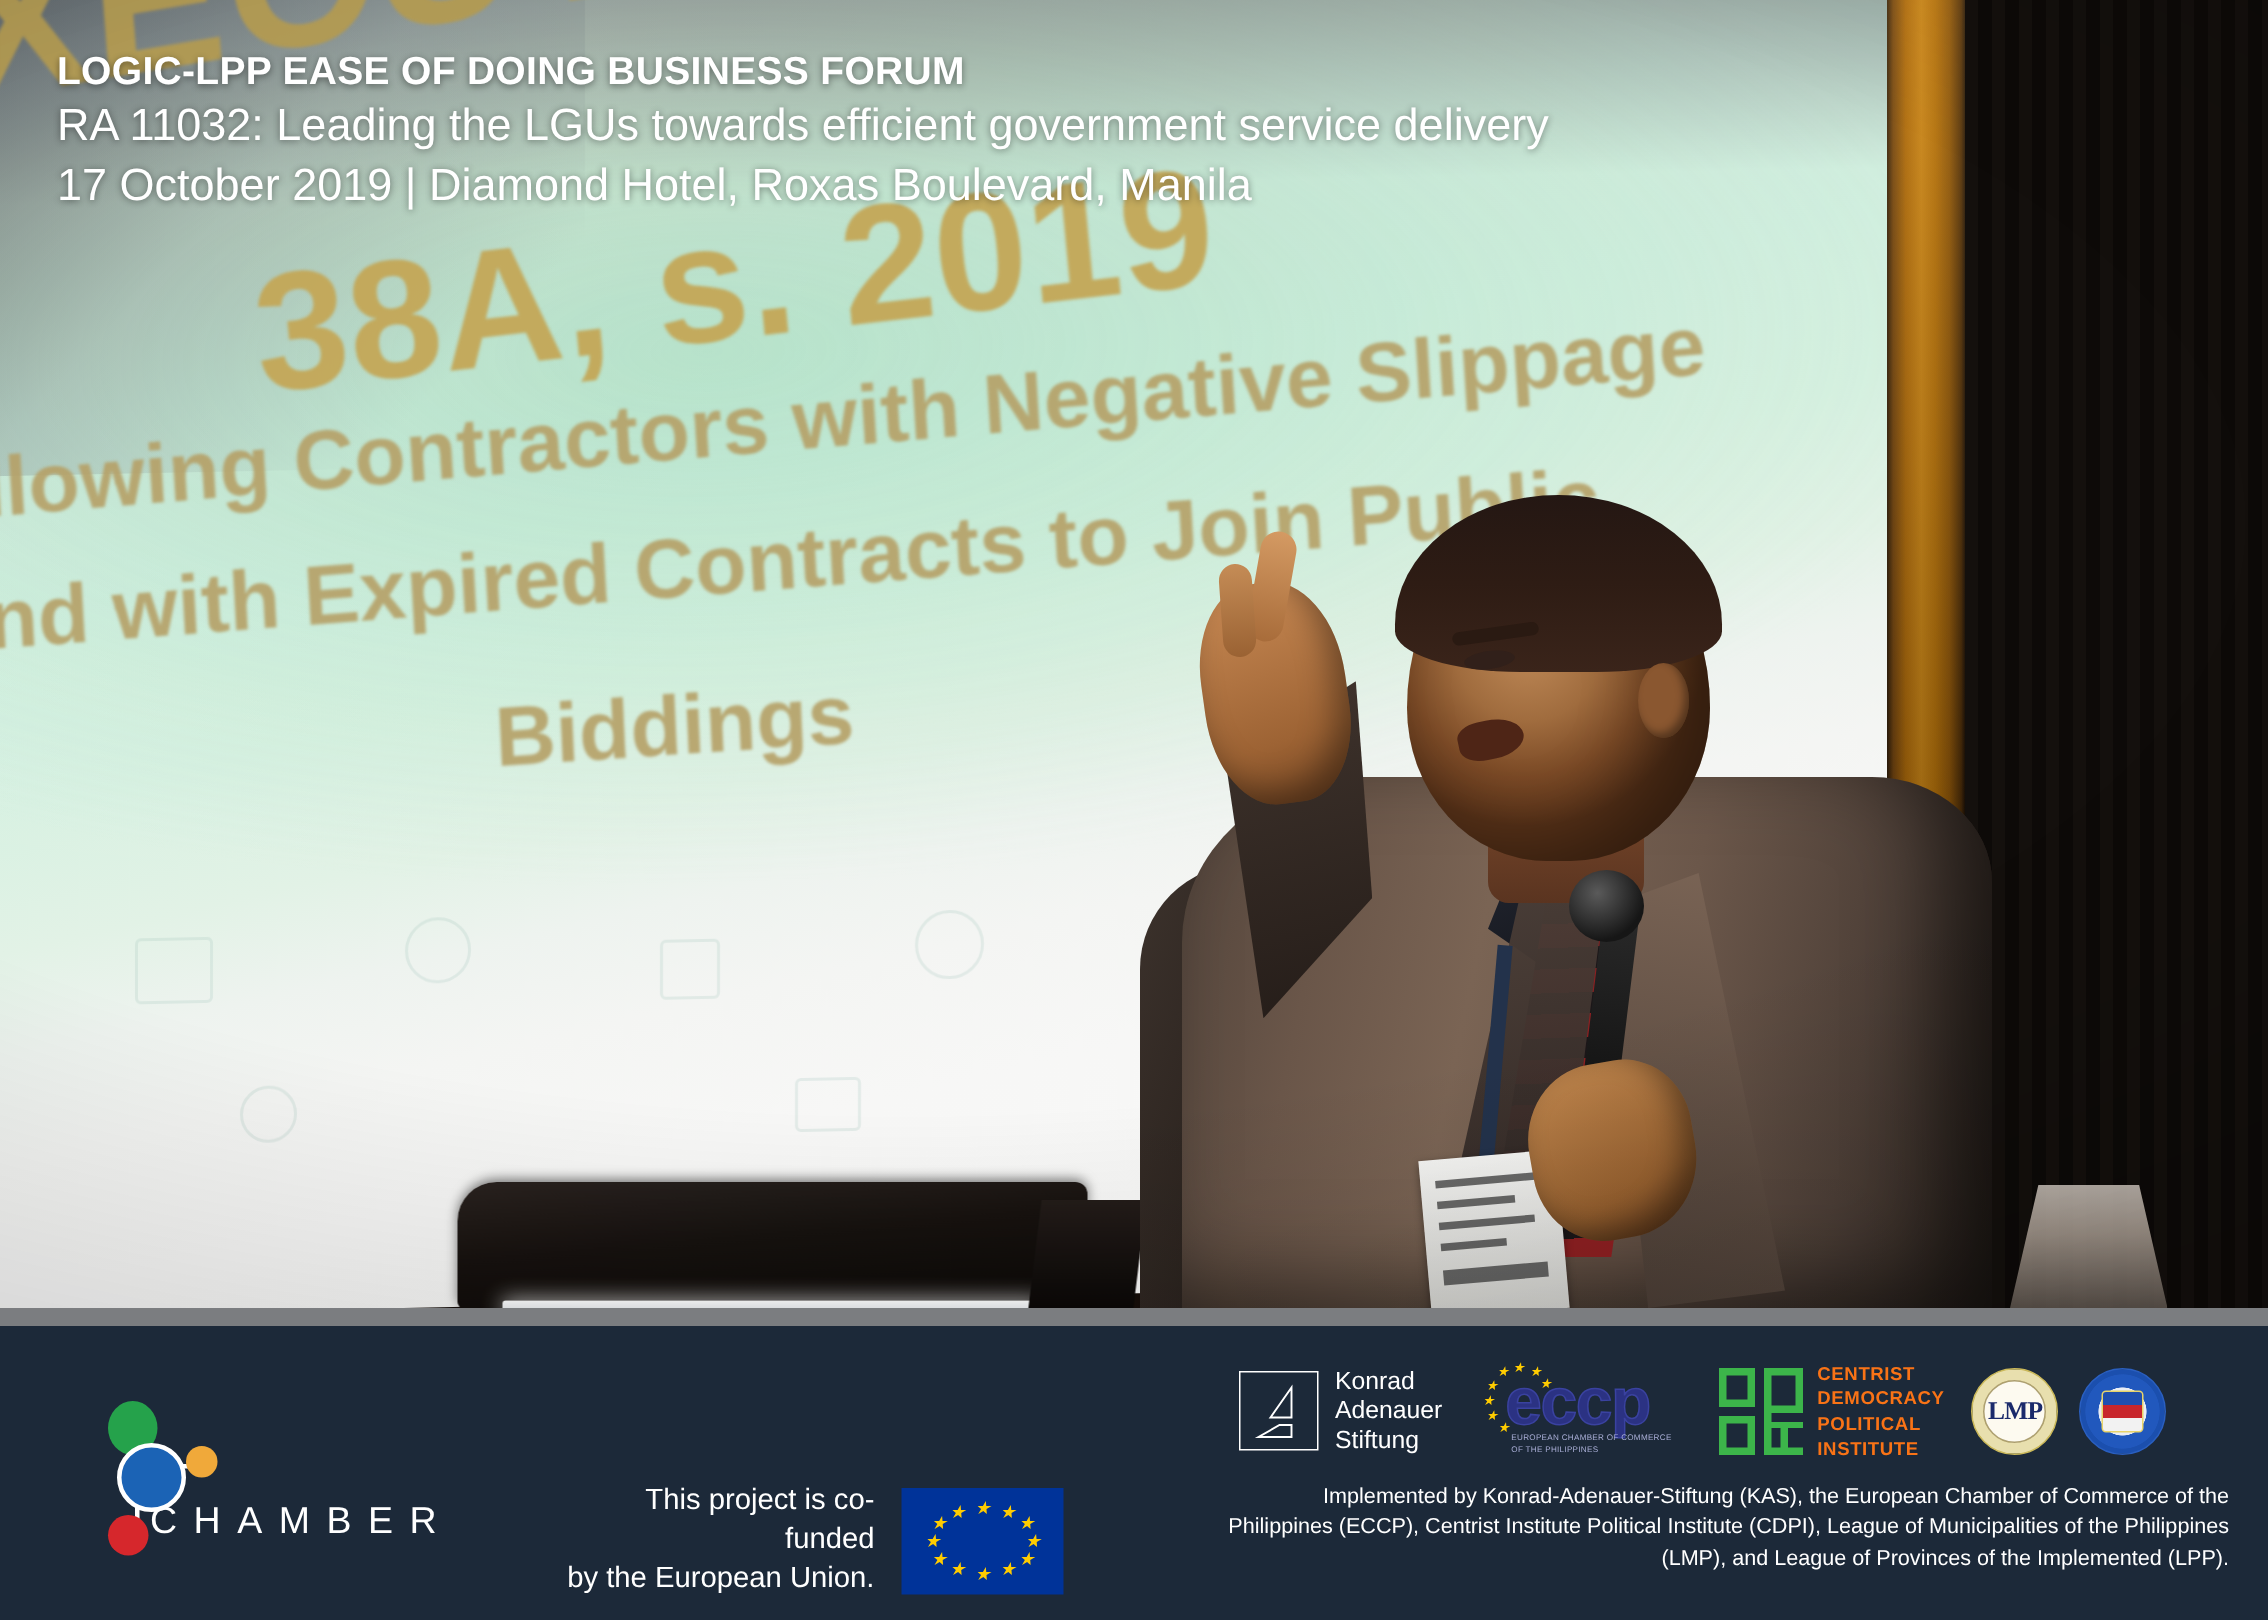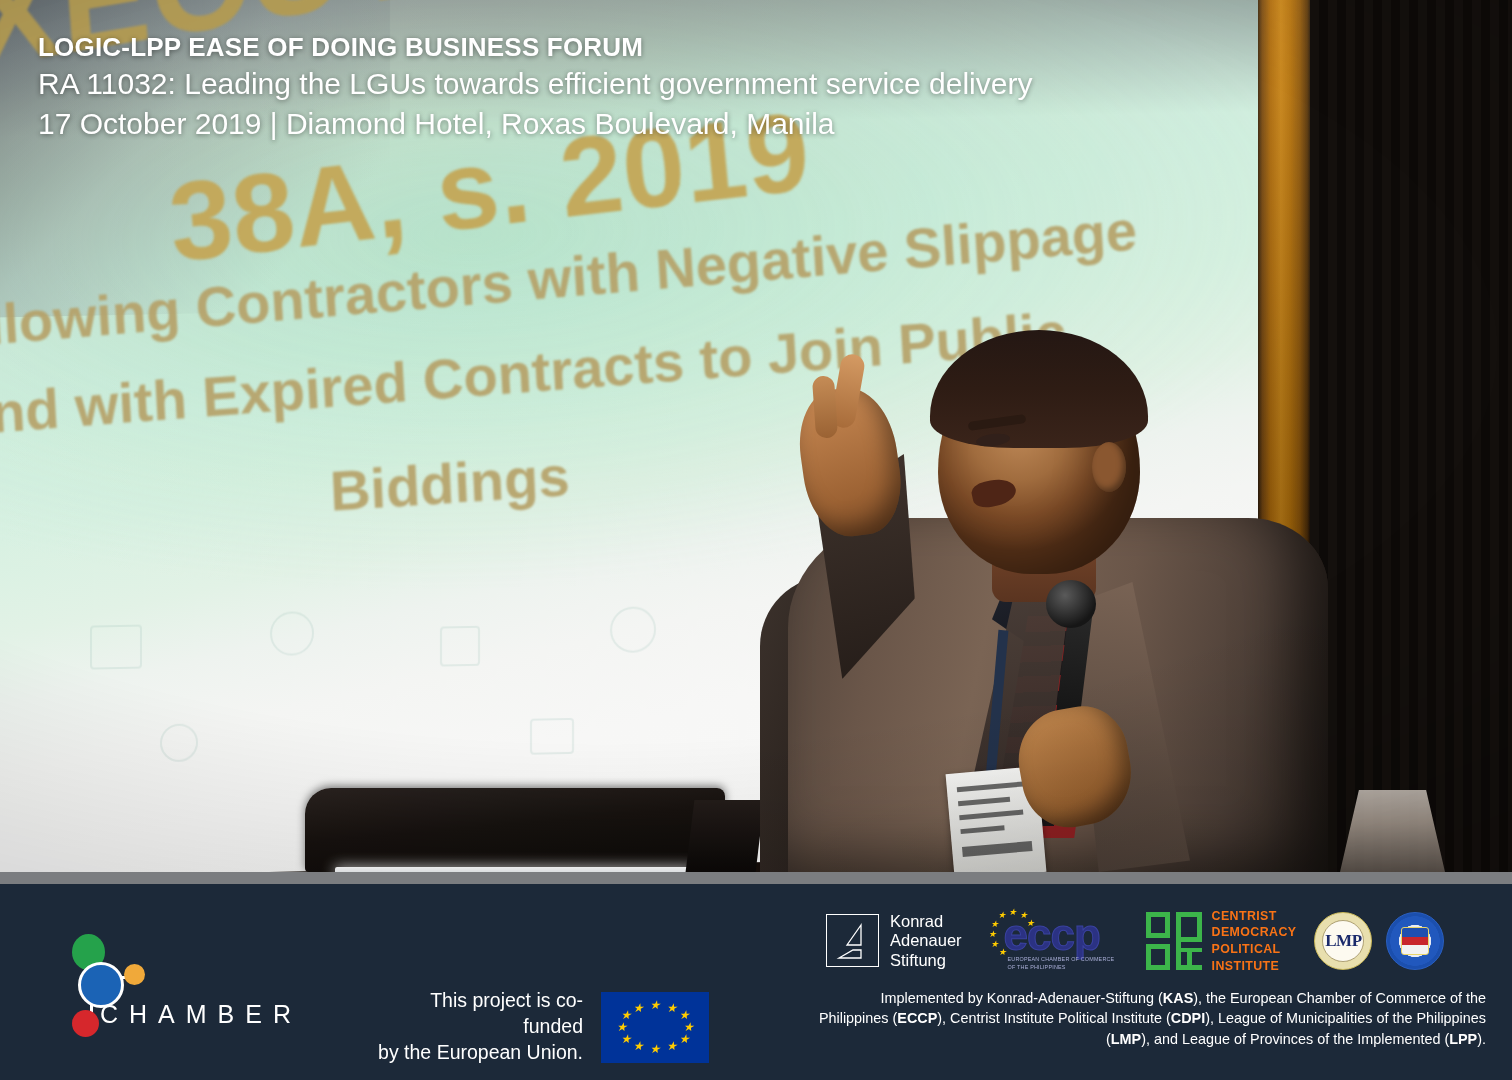--- a/index.html
+++ b/index.html
@@ -406,21 +406,21 @@
     transform:translate(-50%,-50%); border-radius:3px;
     background:
       linear-gradient(180deg,#1f4fb0 0 34%, #c8262c 34% 66%, #f2f2f2 66% 100%);
     border:1px solid #e8d46a;
   }
 
   .impl{
     position:absolute; left:818px; top:104px; width:668px;
     color:#ffffff; font-size:14.4px; line-height:1.42; text-align:right;
   }
-  .impl b{ font-weight:bold; }
+  .impl b{ font-weight:normal; }
 </style>
 </head>
 <body>
 
 <div class="poster">
 
   <div class="photo">
 
     <div class="hall"></div>
 

